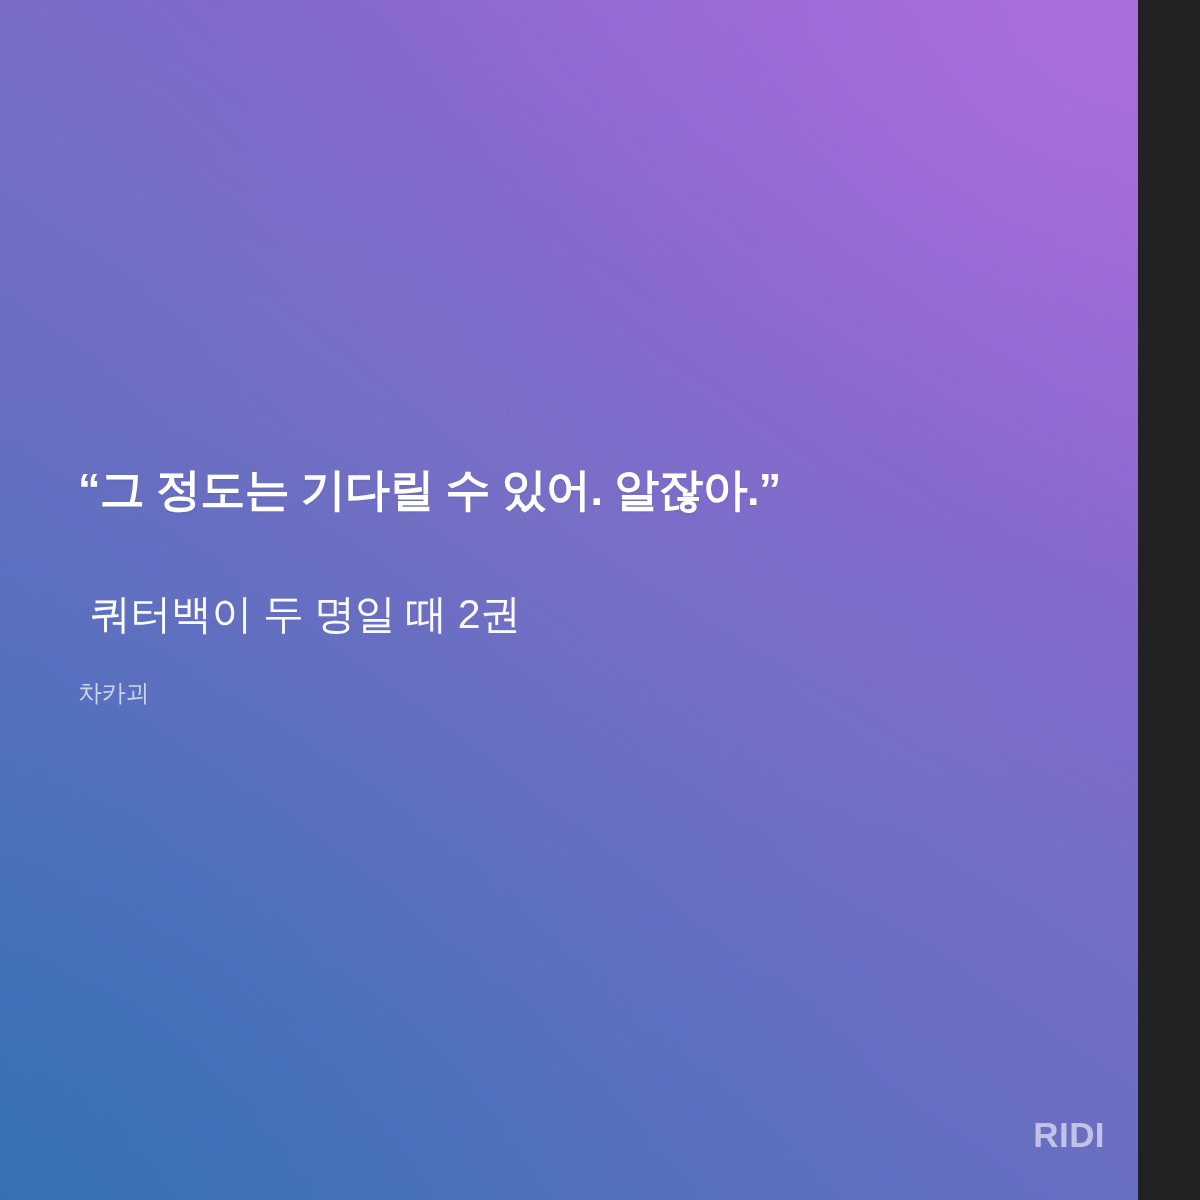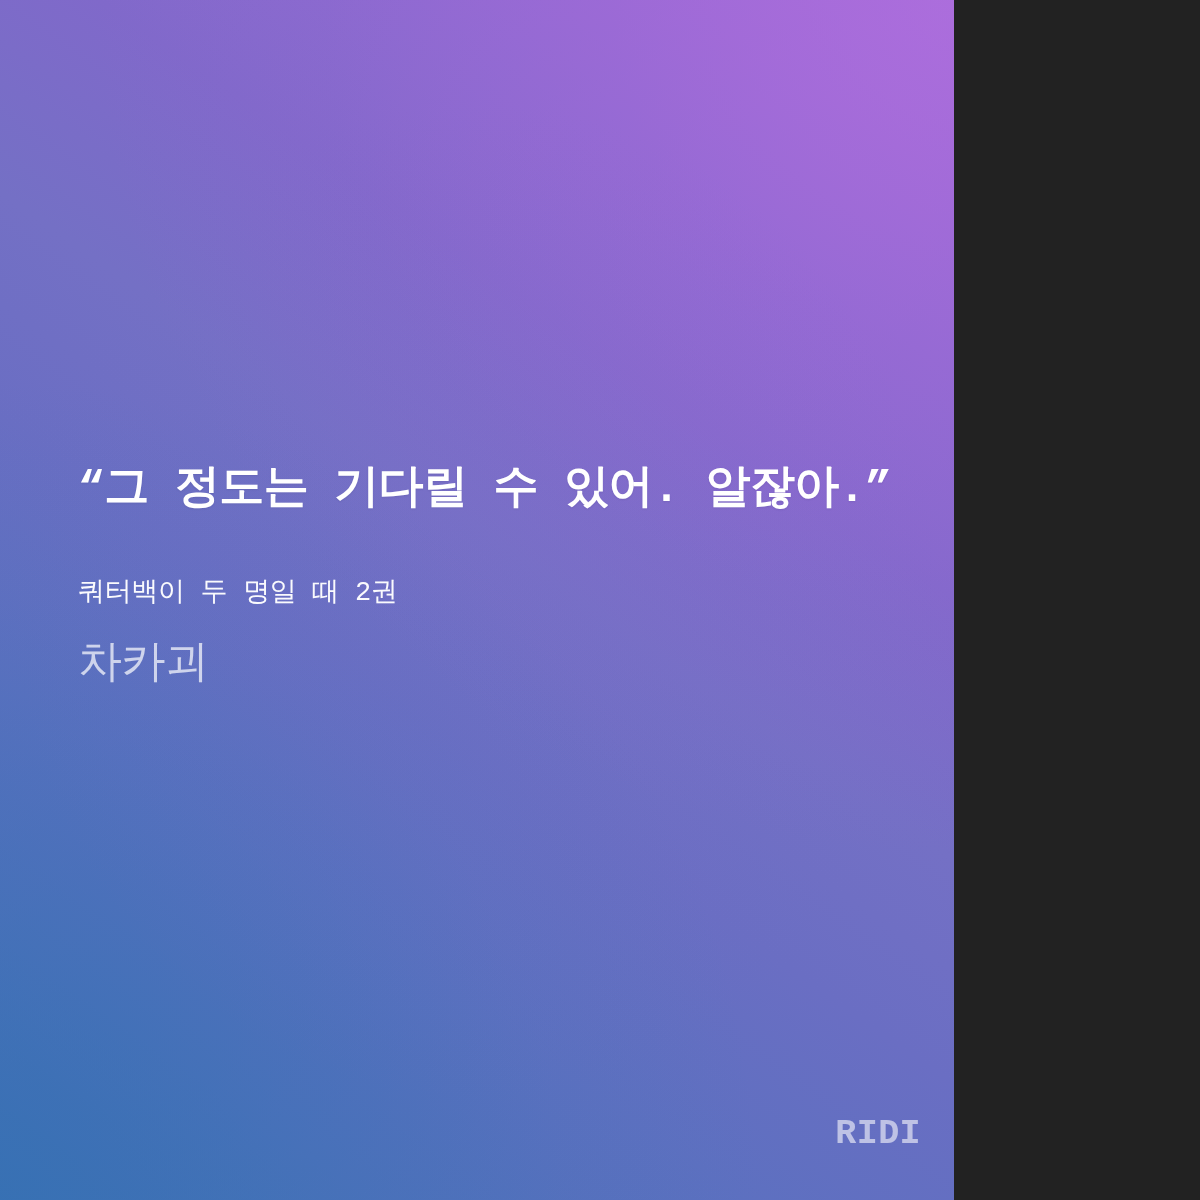--- a/index.html
+++ b/index.html
@@ -5,24 +5,24 @@
 <style>
   html, body {
     margin: 0;
     padding: 0;
     background: #222;
   }
 
   
   .card {
     position: relative;
-    width: 954px;
+    width: 1138px;
     height: 1200px;
     overflow: hidden;
-    font-family: Liberation Mono, monospace;
+    font-family: Liberation Sans, sans-serif;
     -webkit-font-smoothing: antialiased;
   }
 
   
   .bg-base {
     position: absolute;
     inset: 0;
     background: linear-gradient(
         35deg,
         #3f72b3 0%,
@@ -87,35 +87,35 @@
     color: #ffffff;
     font-size: 45px;
     font-weight: 700;
     line-height: 1.26;
     letter-spacing: -0.015em;
     white-space: nowrap;
     text-shadow: 0 1px 2px rgba(40,40,90,0.10);
   }
 
   .book-title {
-    margin: 0;
+    margin: 12px;
     padding-top: 58px;
     color: rgba(255,255,255,0.97);
-    font-size: 27px;
+    font-size: 41px;
     font-weight: 400;
     line-height: 1.22;
     letter-spacing: -0.012em;
     white-space: nowrap;
   }
 
   .author {
     margin: 0;
     padding-top: 28px;
     color: rgba(255,255,255,0.70);
-    font-size: 44px;
+    font-size: 24px;
     font-weight: 400;
     line-height: 1.2;
     letter-spacing: -0.01em;
     white-space: nowrap;
   }
 
   
   .brand {
     position: absolute;
     right: 33px;

